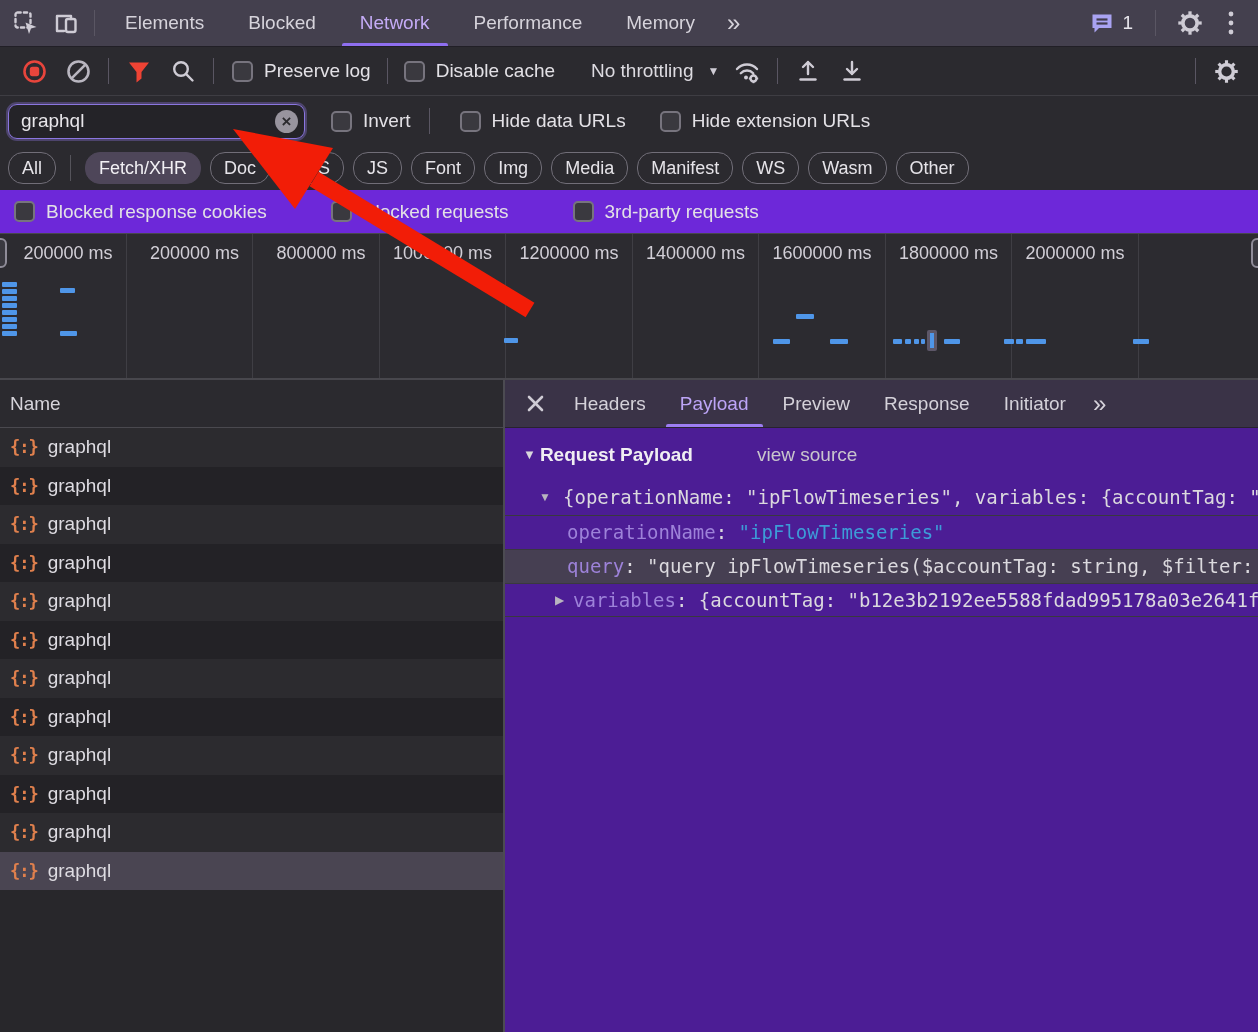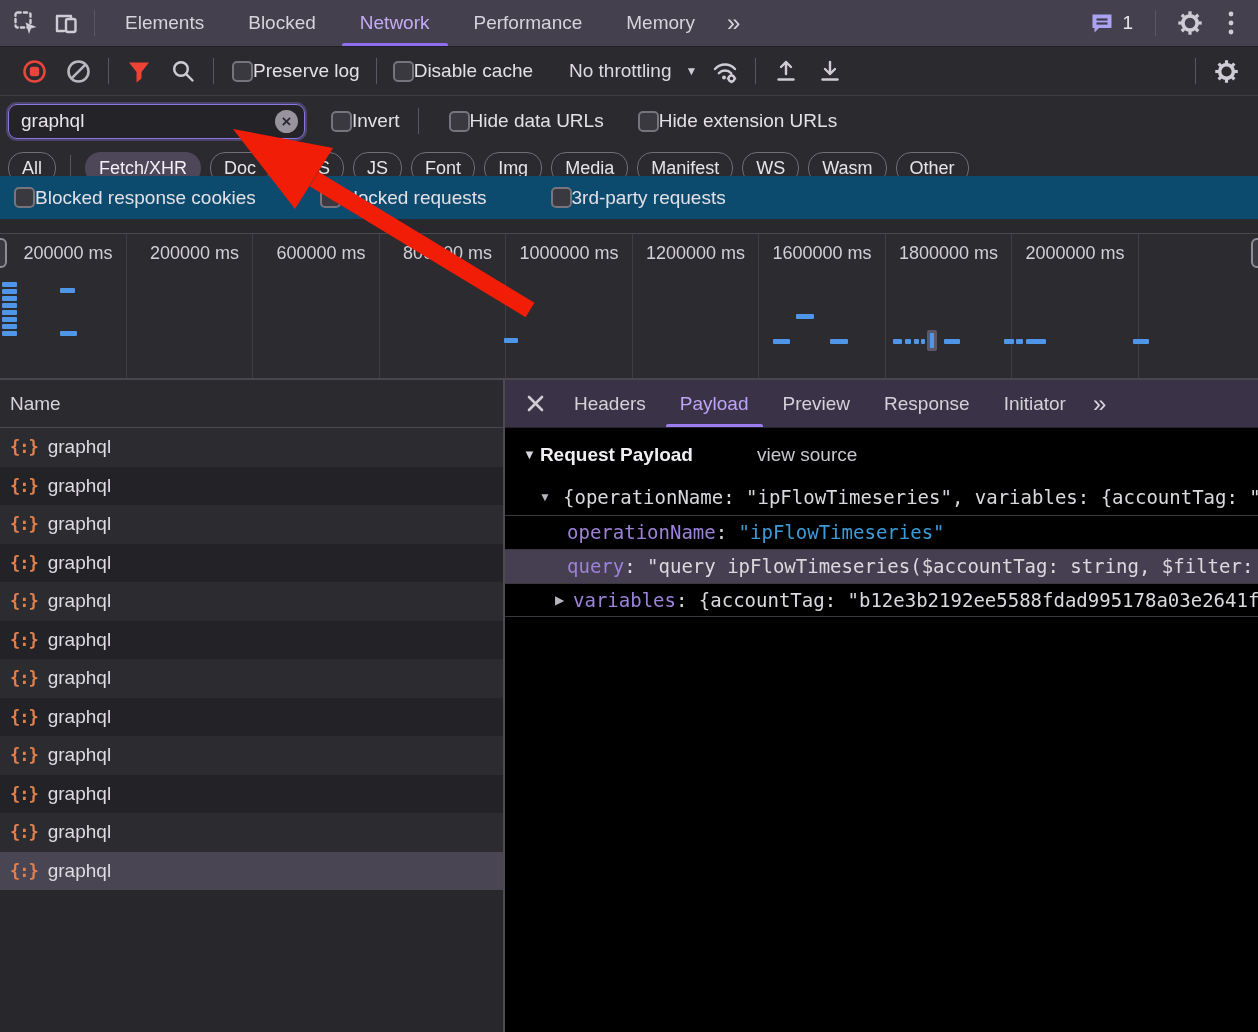--- a/index.html
+++ b/index.html
@@ -24,21 +24,21 @@
 
   
   .toolbar{ position:absolute; left:0; top:47px; width:100%; height:49px; background:#2b2a2f;
             display:flex; align-items:center; border-bottom:1px solid #3e3d43; padding-left:12px; }
   .toolbar .icon-btn{ width:44px; height:44px; }
   .throttle{ display:flex; align-items:center; gap:14px; margin-left:36px; color:#dddbe1; cursor:pointer; }
   .throttle .caret{ font-size:12px; color:#cfccd5; }
   .toolbar-right{ margin-left:auto; display:flex; align-items:center; padding-right:10px; }
 
   
-  .cb{ display:flex; align-items:center; cursor:pointer; white-space:nowrap;justify-content:flex-end; }
+  .cb{ display:flex; align-items:center; gap:11px; cursor:pointer; white-space:nowrap;justify-content:flex-end; }
   .cb .box{ width:21px; height:21px; border:2px solid #77747e; border-radius:5px; background:#3a393f; flex:0 0 auto; }
   .cb .lbl{ color:#e3e1e6; }
 
   
   .filter-row{ position:absolute; left:0; top:96px; width:100%; height:50px; background:#2b2a2f;
                display:flex; align-items:center; padding-left:8px; }
   .filter-input-wrap{ position:relative; width:297px; height:35px; flex:0 0 auto; }
   .filter-input{ width:100%; height:100%; background:#242328; border:1.5px solid #8b76e0; outline:2px solid rgba(139,118,224,.35);
                  border-radius:9px; color:#e8e6ea; font-size:19px; padding:0 40px 0 12px; font-family:"Liberation Sans",sans-serif; }
   .clear-btn{ position:absolute; right:7px; top:6px; width:23px; height:23px; border-radius:50%; background:#98949e;
@@ -48,21 +48,21 @@
 
   
   .chips-row{ position:absolute; left:0; top:146px; width:100%; height:44px; background:#2b2a2f;
               display:flex; align-items:center; padding-left:8px; gap:9px; }
   .chip{ height:32px; display:flex; align-items:center; padding:0 13px; border:1.5px solid #716e78; border-radius:15px;
          color:#e6e4e9; font-size:18px; cursor:pointer; white-space:nowrap; }
   .chip.selected{ background:#4e4659; border-color:#4e4659; color:#f2f0f4; }
   .chip-div{ width:1px; height:26px; background:#55545b; margin:0 5px; }
 
   
-  .extra-row{ position:absolute; left:0; top:176px; width:100%; height:43px; background:#0c4a6e;
+  .extra-row{ position:absolute; left:0; top:190px; width:100%; height:43px; background:#6d28d9;
               display:flex; align-items:center; padding-left:14px; gap:64px; }
 
   
   .timeline{ position:absolute; left:0; top:233px; width:100%; height:147px; background:#2c2b30;
              border-top:1px solid #48474d; border-bottom:2px solid #48474d; overflow:hidden; }
   .tl-sections{ position:absolute; left:0; top:0; display:flex; height:100%; }
   .tl-sec{ flex:0 0 126.5px; height:100%; border-right:1px solid #3f3e44; }
   .tl-label{ display:block; text-align:right; padding:9px 13px 0 0; font-size:18px; color:#d2cfd7; white-space:nowrap; }
   .tl-bar{ position:absolute; height:5px; background:#4f96e8; border-radius:1px; }
   .tl-marker{ position:absolute; background:#5d5768; border-radius:2px; }
@@ -77,21 +77,21 @@
   .requests{ position:absolute; left:0; top:0; width:503px; bottom:0; background:#28272b; overflow:hidden; }
   .req-header{ height:48px; background:#2b2a2f; border-bottom:1px solid #4a494f; display:flex; align-items:center;
                padding-left:10px; color:#d6d4da; }
   .req-row{ height:38.5px; display:flex; align-items:center; padding-left:10px; gap:10px; background:#2c2b2f; cursor:pointer; }
   .req-row.odd{ background:#232226; }
   .req-row.selected{ background:#4a4552; }
   .req-icon{ font-family:"DejaVu Sans Mono", monospace; font-weight:bold; font-size:17px; color:#e0804d; letter-spacing:-1px; }
   .req-label{ color:#dedce2; }
 
   
-  .details{ position:absolute; left:505px; top:0; right:0; bottom:0; background:#000000; overflow:hidden; }
+  .details{ position:absolute; left:505px; top:0; right:0; bottom:0; background:#4c1d95; overflow:hidden; }
   .dtabbar{ height:48px; background:#3a3347; display:flex; align-items:center; border-bottom:1px solid #27232e; padding-left:8px; }
   .dtabbar .close{ width:44px; height:44px; display:flex; align-items:center; justify-content:center; cursor:pointer; }
   .dtab{ position:relative; display:flex; align-items:center; height:100%; padding:0 17px; color:#d4d1d9; cursor:pointer; white-space:nowrap; }
   .dtab.active{ color:#bda5f7; }
   .dtab.active::after{ content:""; position:absolute; left:3px; right:3px; bottom:0; height:3px; background:#9d7ef2; border-radius:2px 2px 0 0; }
 
   .payload-head{ height:53px; display:flex; align-items:center; padding-left:18px; }
   .payload-head .tri{ font-size:13px; color:#d8d6dc; margin-right:4px; }
   .payload-title{ font-weight:bold; color:#f0eef2; }
   .view-source{ margin-left:64px; color:#c9c6cd; cursor:pointer; }
@@ -316,30 +316,30 @@
 
   <div class="timeline">
     <div class="tl-sections" id="tl-sections">
         <div class="tl-sec">
           <span class="tl-label">200000 ms</span>
         </div>
         <div class="tl-sec">
           <span class="tl-label">200000 ms</span>
         </div>
         <div class="tl-sec">
-          <span class="tl-label">600000 ms</span>
-        </div>
-        <div class="tl-sec">
           <span class="tl-label">800000 ms</span>
         </div>
         <div class="tl-sec">
           <span class="tl-label">1000000 ms</span>
         </div>
         <div class="tl-sec">
           <span class="tl-label">1200000 ms</span>
+        </div>
+        <div class="tl-sec">
+          <span class="tl-label">1400000 ms</span>
         </div>
         <div class="tl-sec">
           <span class="tl-label">1600000 ms</span>
         </div>
         <div class="tl-sec">
           <span class="tl-label">1800000 ms</span>
         </div>
         <div class="tl-sec">
           <span class="tl-label">2000000 ms</span>
         </div>

